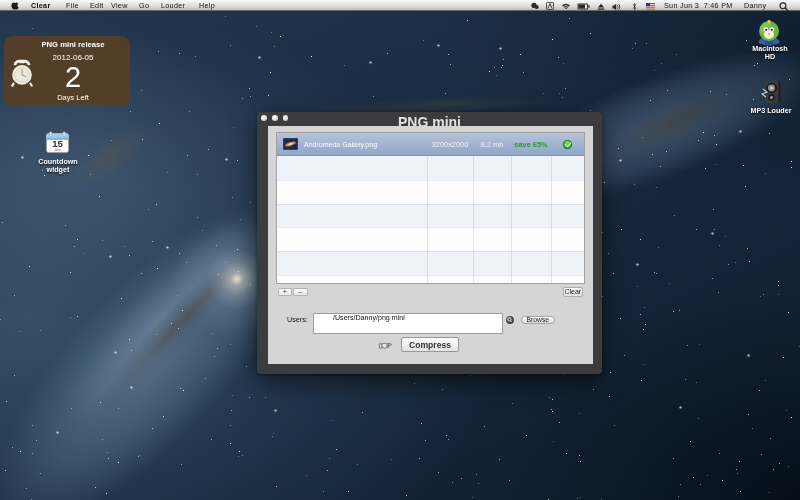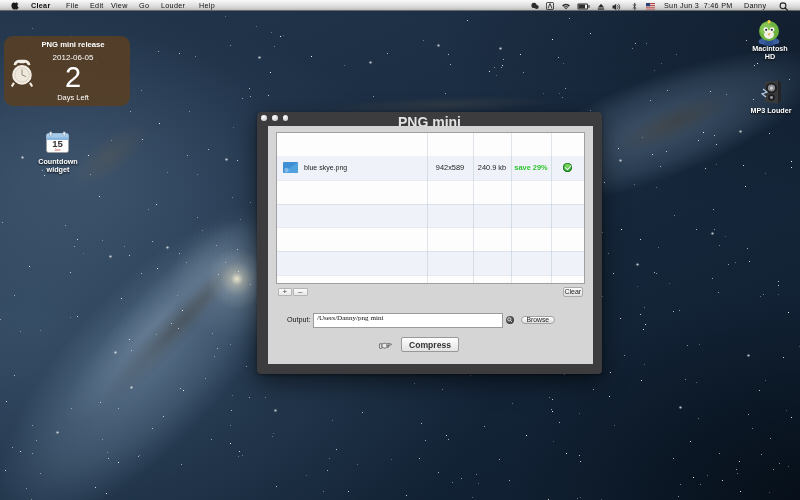--- a/index.html
+++ b/index.html
@@ -67,21 +67,21 @@
 .thumb{position:absolute;left:6px;top:5.5px;}
 .chk{position:absolute;left:286px;top:7px;width:9px;height:9px;border-radius:50%;
  background:radial-gradient(circle at 50% 28%, #8bdc5e, #3cb83c 55%, #188c18);box-shadow:inset 0 0 0 0.8px rgba(20,90,20,0.8);}
 .chk:after{content:"";position:absolute;left:2px;top:2.2px;width:4.5px;height:2.6px;border-left:1.3px solid #fff;border-bottom:1.3px solid #fff;transform:rotate(-48deg);}
 
 .pm{position:absolute;top:162px;width:14.7px;height:8.6px;background:linear-gradient(#fbfbfb,#e8e8e8);border:1px solid #b4b4b4;border-radius:1px;
  font-size:8px;line-height:6.5px;text-align:center;color:#444;}
 .clearb{position:absolute;left:295px;top:161px;width:19.5px;height:10.5px;background:linear-gradient(#fdfdfd,#e0e0e0);border:1px solid #ababab;border-radius:2px;
  font-size:7px;line-height:8.5px;text-align:center;color:#222;}
 .outlbl{position:absolute;left:19px;top:189.5px;font-size:7.2px;color:#111;}
-.field{position:absolute;left:45px;top:187.5px;width:190px;height:15px;background:#fff;border:1px solid #9b9b9b;font-size:7.1px;line-height:9.5px;padding-left:3px;color:#111;font-family:Liberation Serif, serif;}
+.field{position:absolute;left:45px;top:187.5px;width:190px;height:21px;background:#fff;border:1px solid #9b9b9b;font-size:7.1px;line-height:9.5px;padding-left:19px;color:#111;}
 .mag{position:absolute;left:238px;top:190px;width:8px;height:8px;border-radius:50%;background:radial-gradient(circle at 40% 35%, #6a6a6a, #2e2e2e);overflow:hidden;}
 .mag svg{position:absolute;left:0;top:0;}
 .browse{position:absolute;left:253px;top:190px;width:33.5px;height:8px;border-radius:4px;background:linear-gradient(#ffffff,#dcdcdc);border:1px solid #a2a2a2;
  font-size:6.8px;line-height:6.2px;text-align:center;color:#222;}
 .compress{position:absolute;left:133px;top:211px;width:58px;height:15.5px;background:linear-gradient(#ffffff,#e2e2e2);border:1px solid #989898;border-radius:2px;
  font-size:8.6px;font-weight:bold;line-height:14px;text-align:center;color:#333;}
 </style></head><body>
 <div class="desktop"></div>
 <div class="band1"></div>
 <div class="band2"></div>
@@ -226,37 +226,37 @@
    <div class="row alt" style="top:118.5px;"></div>
    <div class="gridh" style="top:47.4px;"></div>
    <div class="gridh" style="top:71.1px;"></div>
    <div class="gridh" style="top:94.8px;"></div>
    <div class="gridh" style="top:118.5px;"></div>
    <div class="gridh" style="top:142.2px;"></div>
    <div class="grid" style="left:150px;"></div>
    <div class="grid" style="left:196px;"></div>
    <div class="grid" style="left:234px;"></div>
    <div class="grid" style="left:274px;"></div>
-   <div class="row" style="top:23.7px;">
-    <svg class="thumb" width="15" height="11">
-            <rect width="15" height="11" rx="1" fill="#3f8fd4"></rect>
-            <path d="M0 11 L15 0 L15 11 Z" fill="#5aa8e4" opacity="0.7"></path>
-            <circle cx="3.5" cy="8" r="2.2" fill="#8ec6ee" opacity="0.8"></circle>
+   <div class="row sel" style="top:0;">
+    <svg class="thumb" width="15" height="12">
+            <rect width="15" height="12" rx="1" fill="#1a2a4a" stroke="#5a6a8a" stroke-width="0.7"></rect>
+            <ellipse cx="7.5" cy="6" rx="5.5" ry="1.8" fill="#d08a4a" transform="rotate(-18 7.5 6)"></ellipse>
+            <ellipse cx="7.5" cy="6" rx="2.4" ry="0.9" fill="#f4e0c0" transform="rotate(-18 7.5 6)"></ellipse>
           </svg>
-    <span class="fname">blue skye.png</span>
-    <span class="cell" style="left:150px;width:46px;">942x589</span>
-    <span class="cell" style="left:196px;width:38px;">240.9 kb</span>
-    <span class="cell green" style="left:234px;width:40px;">save 29%</span>
+    <span class="fname" style="color:#fff;">Andromeda Galaxy.png</span>
+    <span class="cell" style="left:150px;width:46px;color:#eef0f5;">3200x2000</span>
+    <span class="cell" style="left:196px;width:38px;color:#eef0f5;">8.2 mb</span>
+    <span class="cell" style="left:234px;width:40px;color:#2a9a2a;font-weight:bold;">save 65%</span>
     <span class="chk"></span>
    </div>
   </div>
   <div class="pm" style="left:9.5px;">+</div>
   <div class="pm" style="left:25px;">–</div>
   <div class="clearb">Clear</div>
-  <div class="outlbl">Output:</div>
+  <div class="outlbl">Users:</div>
   <div class="field">/Users/Danny/png mini</div>
   <div class="mag">
         <svg width="7.6" height="7.6" viewBox="0 0 8 8">
           <circle cx="3.5" cy="3.5" r="1.7" fill="none" stroke="#fff" stroke-width="0.8"></circle>
           <line x1="4.8" y1="4.8" x2="6.2" y2="6.2" stroke="#fff" stroke-width="0.9"></line>
         </svg>
       </div>
   <div class="browse">Browse</div>
   <svg style="position:absolute;left:110.5px;top:215.5px;" width="13" height="9" viewBox="0 0 26 18">
 <g stroke="#3c3c3c" stroke-width="1.3" fill="#e8e8e8" stroke-linejoin="round">

